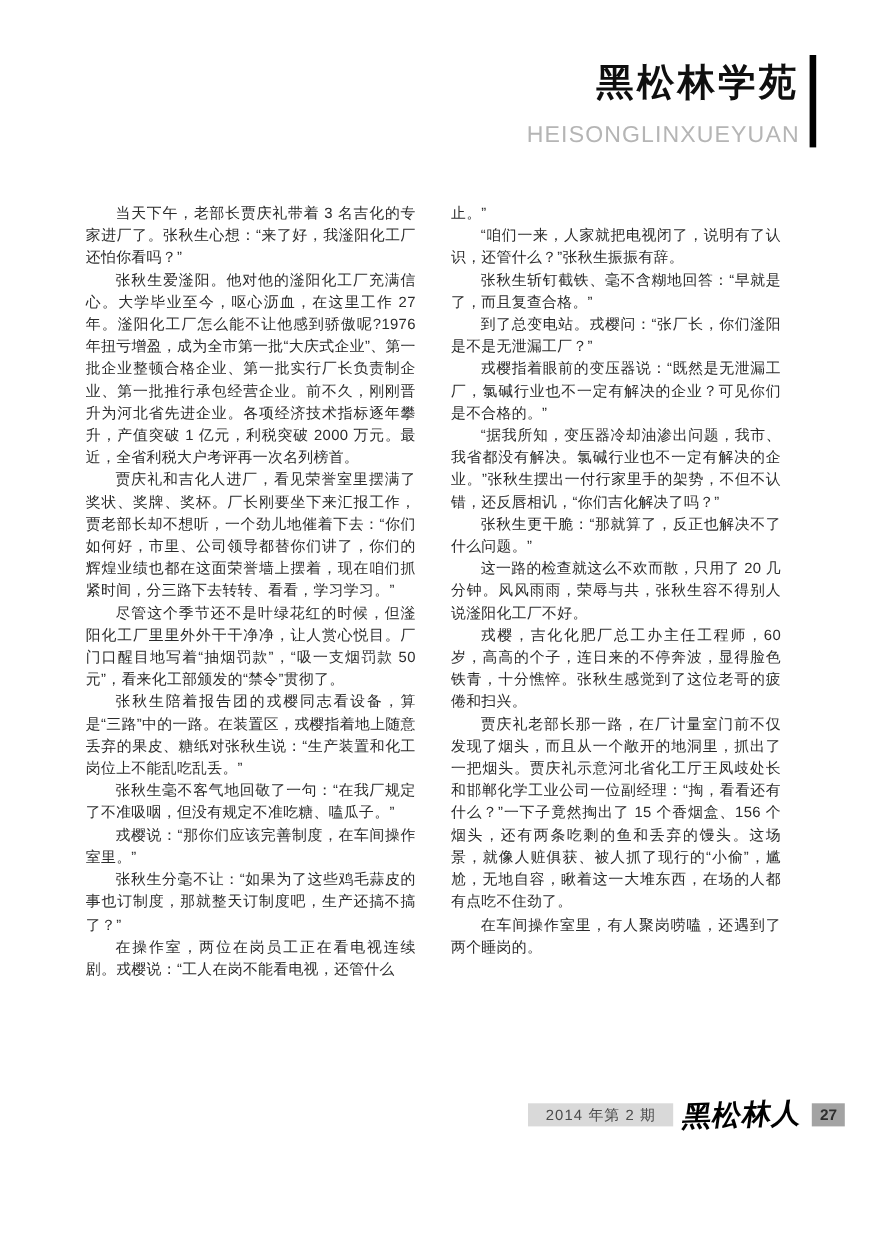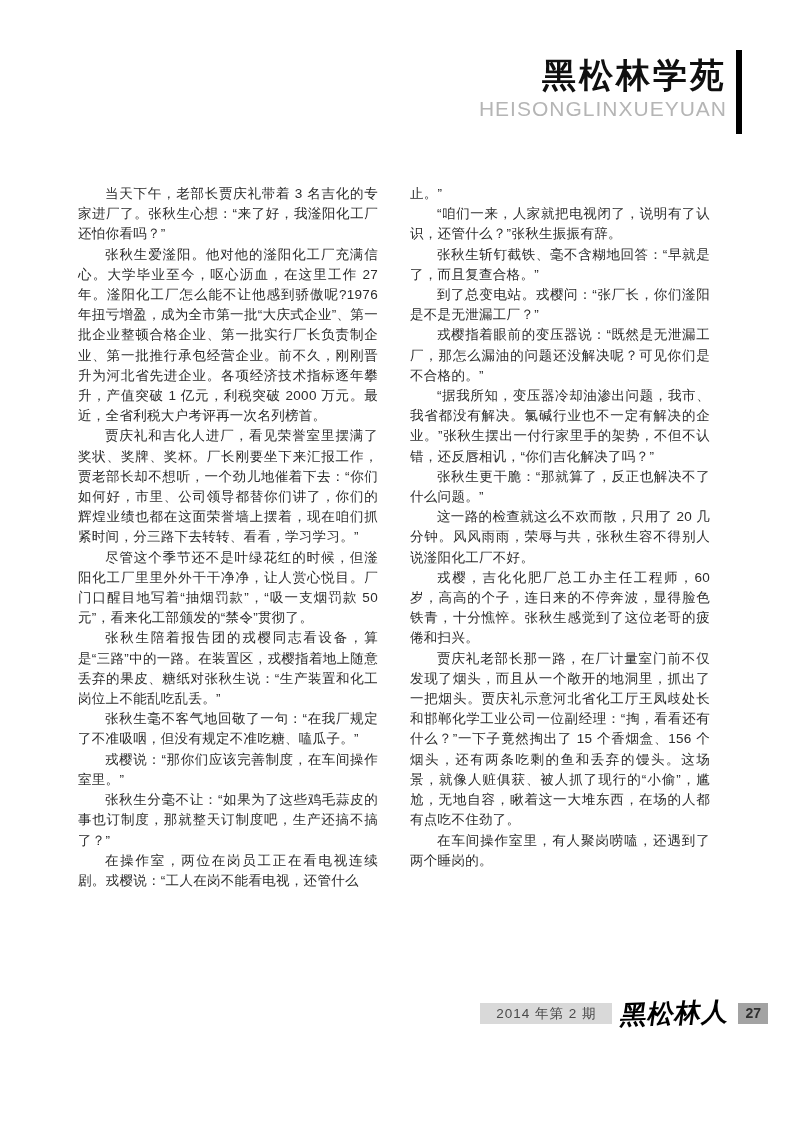--- a/index.html
+++ b/index.html
@@ -18,21 +18,21 @@
   .header {
     position:absolute; top:58px; right:66px;
     text-align:right;
   }
   .header-title {
     font-size:34px; font-weight:bold; color:#0f0f0f;
     letter-spacing:3px; line-height:34px;
   }
   .header-subtitle {
     font-size:21px; color:#b5b5b5;
-    letter-spacing:1px; margin-top:5px;
+    letter-spacing:1px; margin-top:19px;
     font-weight:500;
   }
   .accent-bar {
     position:absolute; top:50px; right:51px;
     width:6px; height:84px; background:#000000;
   }
 
   
   .columns {
     position:absolute; top:184px; left:78px;
@@ -96,21 +96,21 @@
         <p>张秋生毫不客气地回敬了一句：“在我厂规定了不准吸咽，但没有规定不准吃糖、嗑瓜子。”</p>
         <p>戎樱说：“那你们应该完善制度，在车间操作室里。”</p>
         <p>张秋生分毫不让：“如果为了这些鸡毛蒜皮的事也订制度，那就整天订制度吧，生产还搞不搞了？”</p>
         <p>在操作室，两位在岗员工正在看电视连续剧。戎樱说：“工人在岗不能看电视，还管什么</p>
       </div>
     <div class="column">
         <p class="no-indent">止。”</p>
         <p>“咱们一来，人家就把电视闭了，说明有了认识，还管什么？”张秋生振振有辞。</p>
         <p>张秋生斩钉截铁、毫不含糊地回答：“早就是了，而且复查合格。”</p>
         <p>到了总变电站。戎樱问：“张厂长，你们滏阳是不是无泄漏工厂？”</p>
-        <p>戎樱指着眼前的变压器说：“既然是无泄漏工厂，那怎么漏油的问题还没解决呢？可见你们是不合格的。”</p>
+        <p>戎樱指着眼前的变压器说：“既然是无泄漏工厂，氯碱行业也不一定有解决的企业？可见你们是不合格的。”</p>
         <p>“据我所知，变压器冷却油渗出问题，我市、我省都没有解决。氯碱行业也不一定有解决的企业。”张秋生摆出一付行家里手的架势，不但不认错，还反唇相讥，“你们吉化解决了吗？”</p>
         <p>张秋生更干脆：“那就算了，反正也解决不了什么问题。”</p>
         <p>这一路的检查就这么不欢而散，只用了 20 几分钟。风风雨雨，荣辱与共，张秋生容不得别人说滏阳化工厂不好。</p>
         <p>戎樱，吉化化肥厂总工办主任工程师，60 岁，高高的个子，连日来的不停奔波，显得脸色铁青，十分憔悴。张秋生感觉到了这位老哥的疲倦和扫兴。</p>
         <p>贾庆礼老部长那一路，在厂计量室门前不仅发现了烟头，而且从一个敞开的地洞里，抓出了一把烟头。贾庆礼示意河北省化工厅王凤歧处长和邯郸化学工业公司一位副经理：“掏，看看还有什么？”一下子竟然掏出了 15 个香烟盒、156 个烟头，还有两条吃剩的鱼和丢弃的馒头。这场景，就像人赃俱获、被人抓了现行的“小偷”，尴尬，无地自容，瞅着这一大堆东西，在场的人都有点吃不住劲了。</p>
         <p>在车间操作室里，有人聚岗唠嗑，还遇到了两个睡岗的。</p>
       </div>
   </div>
 
   <div class="footer">

